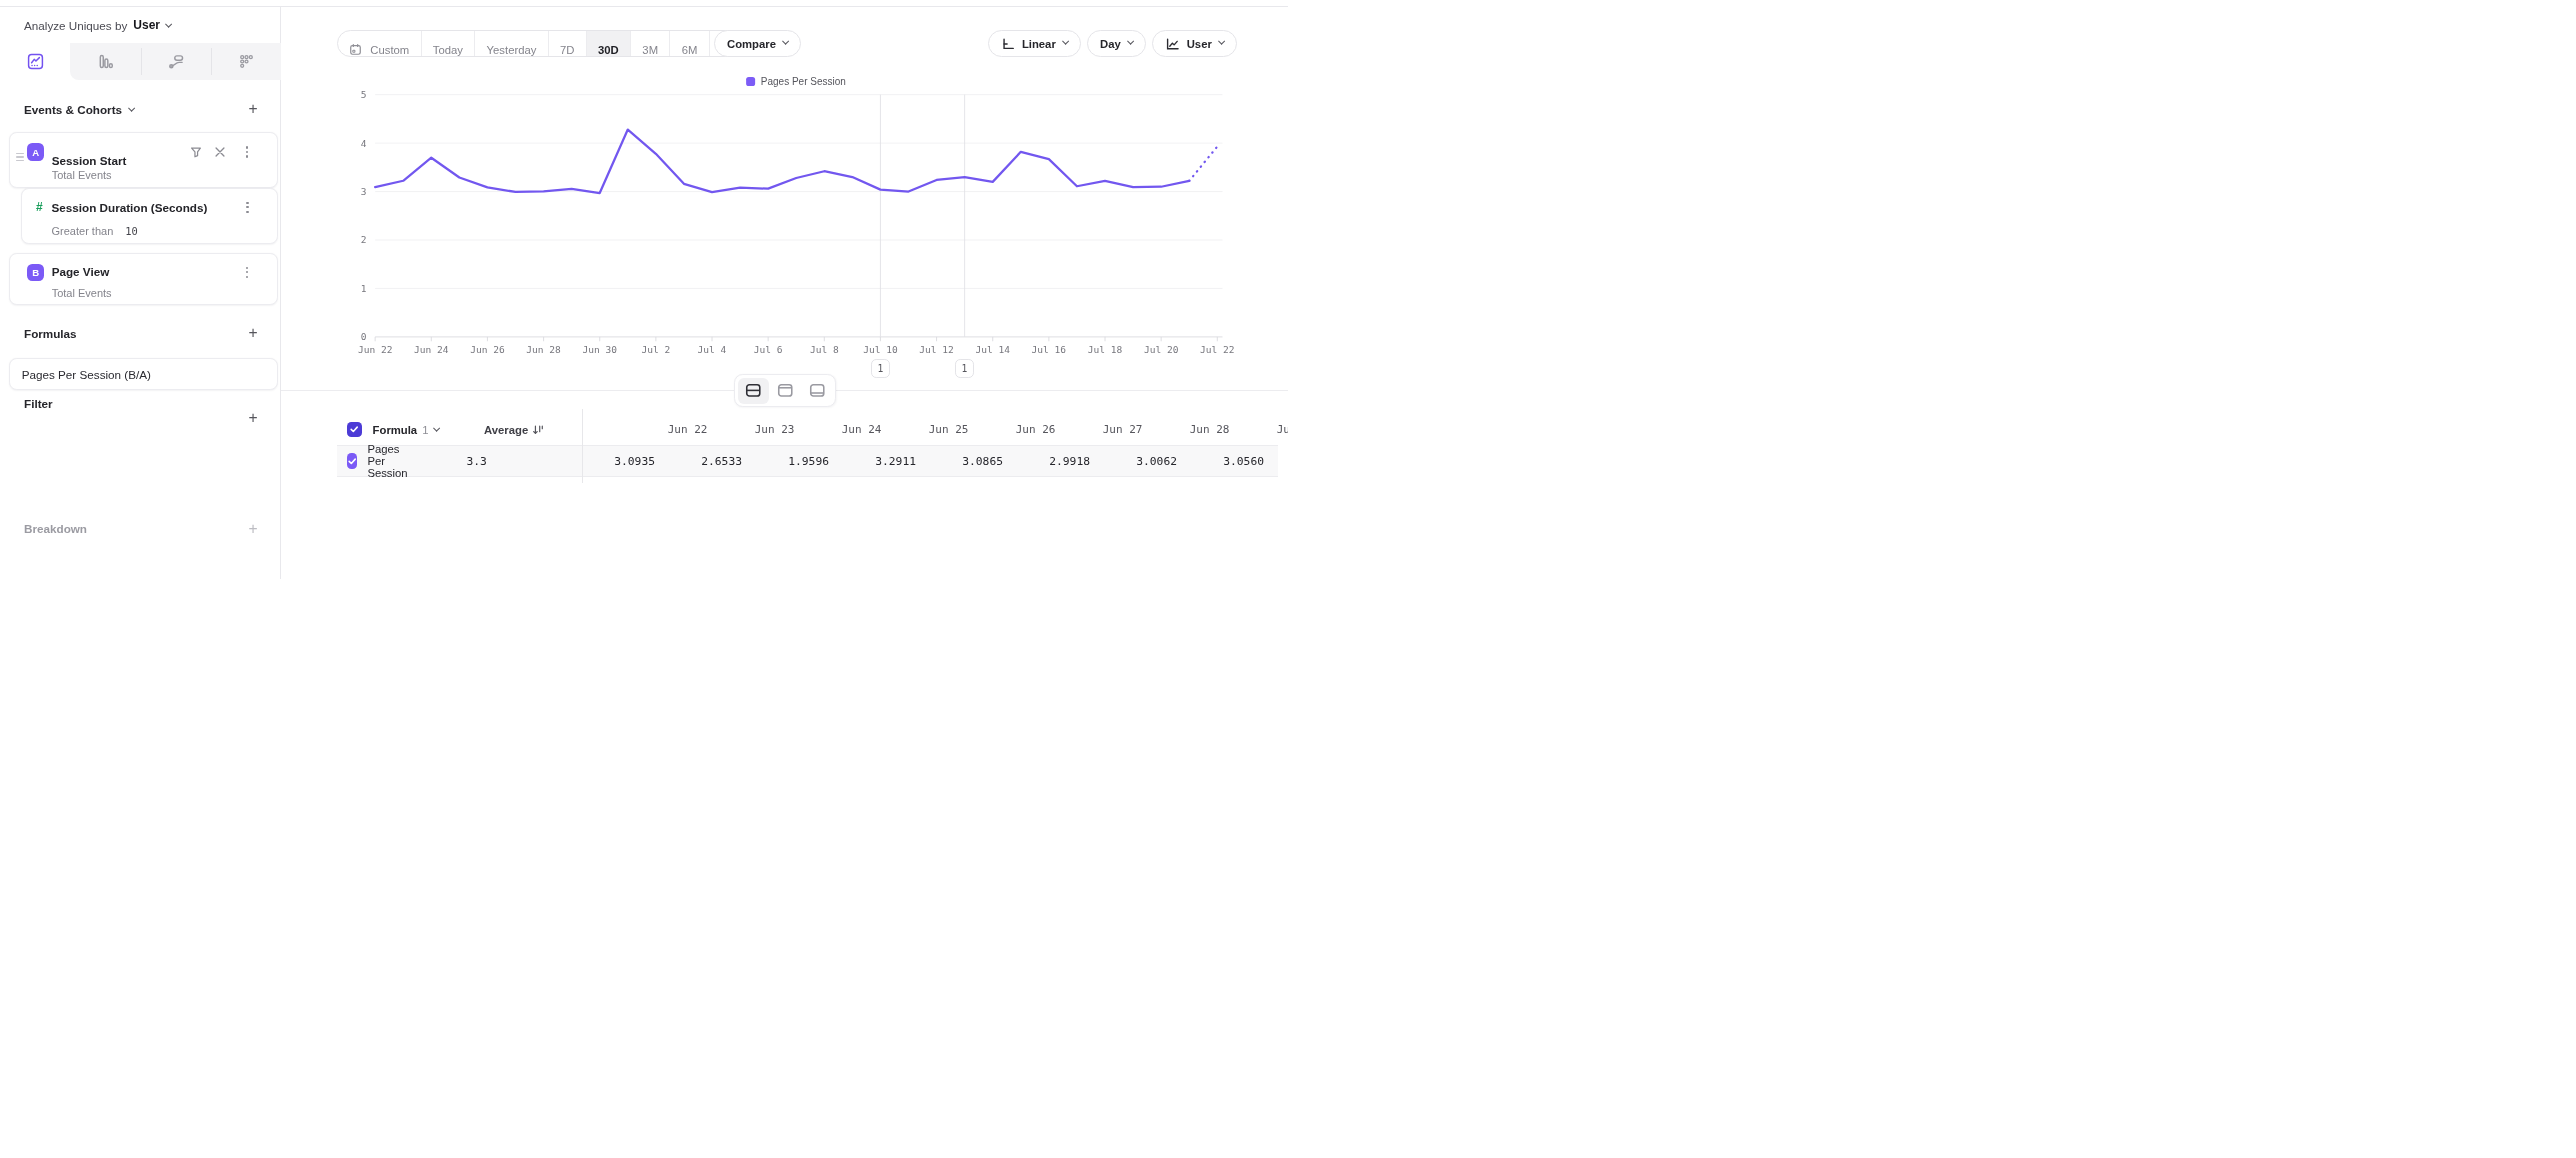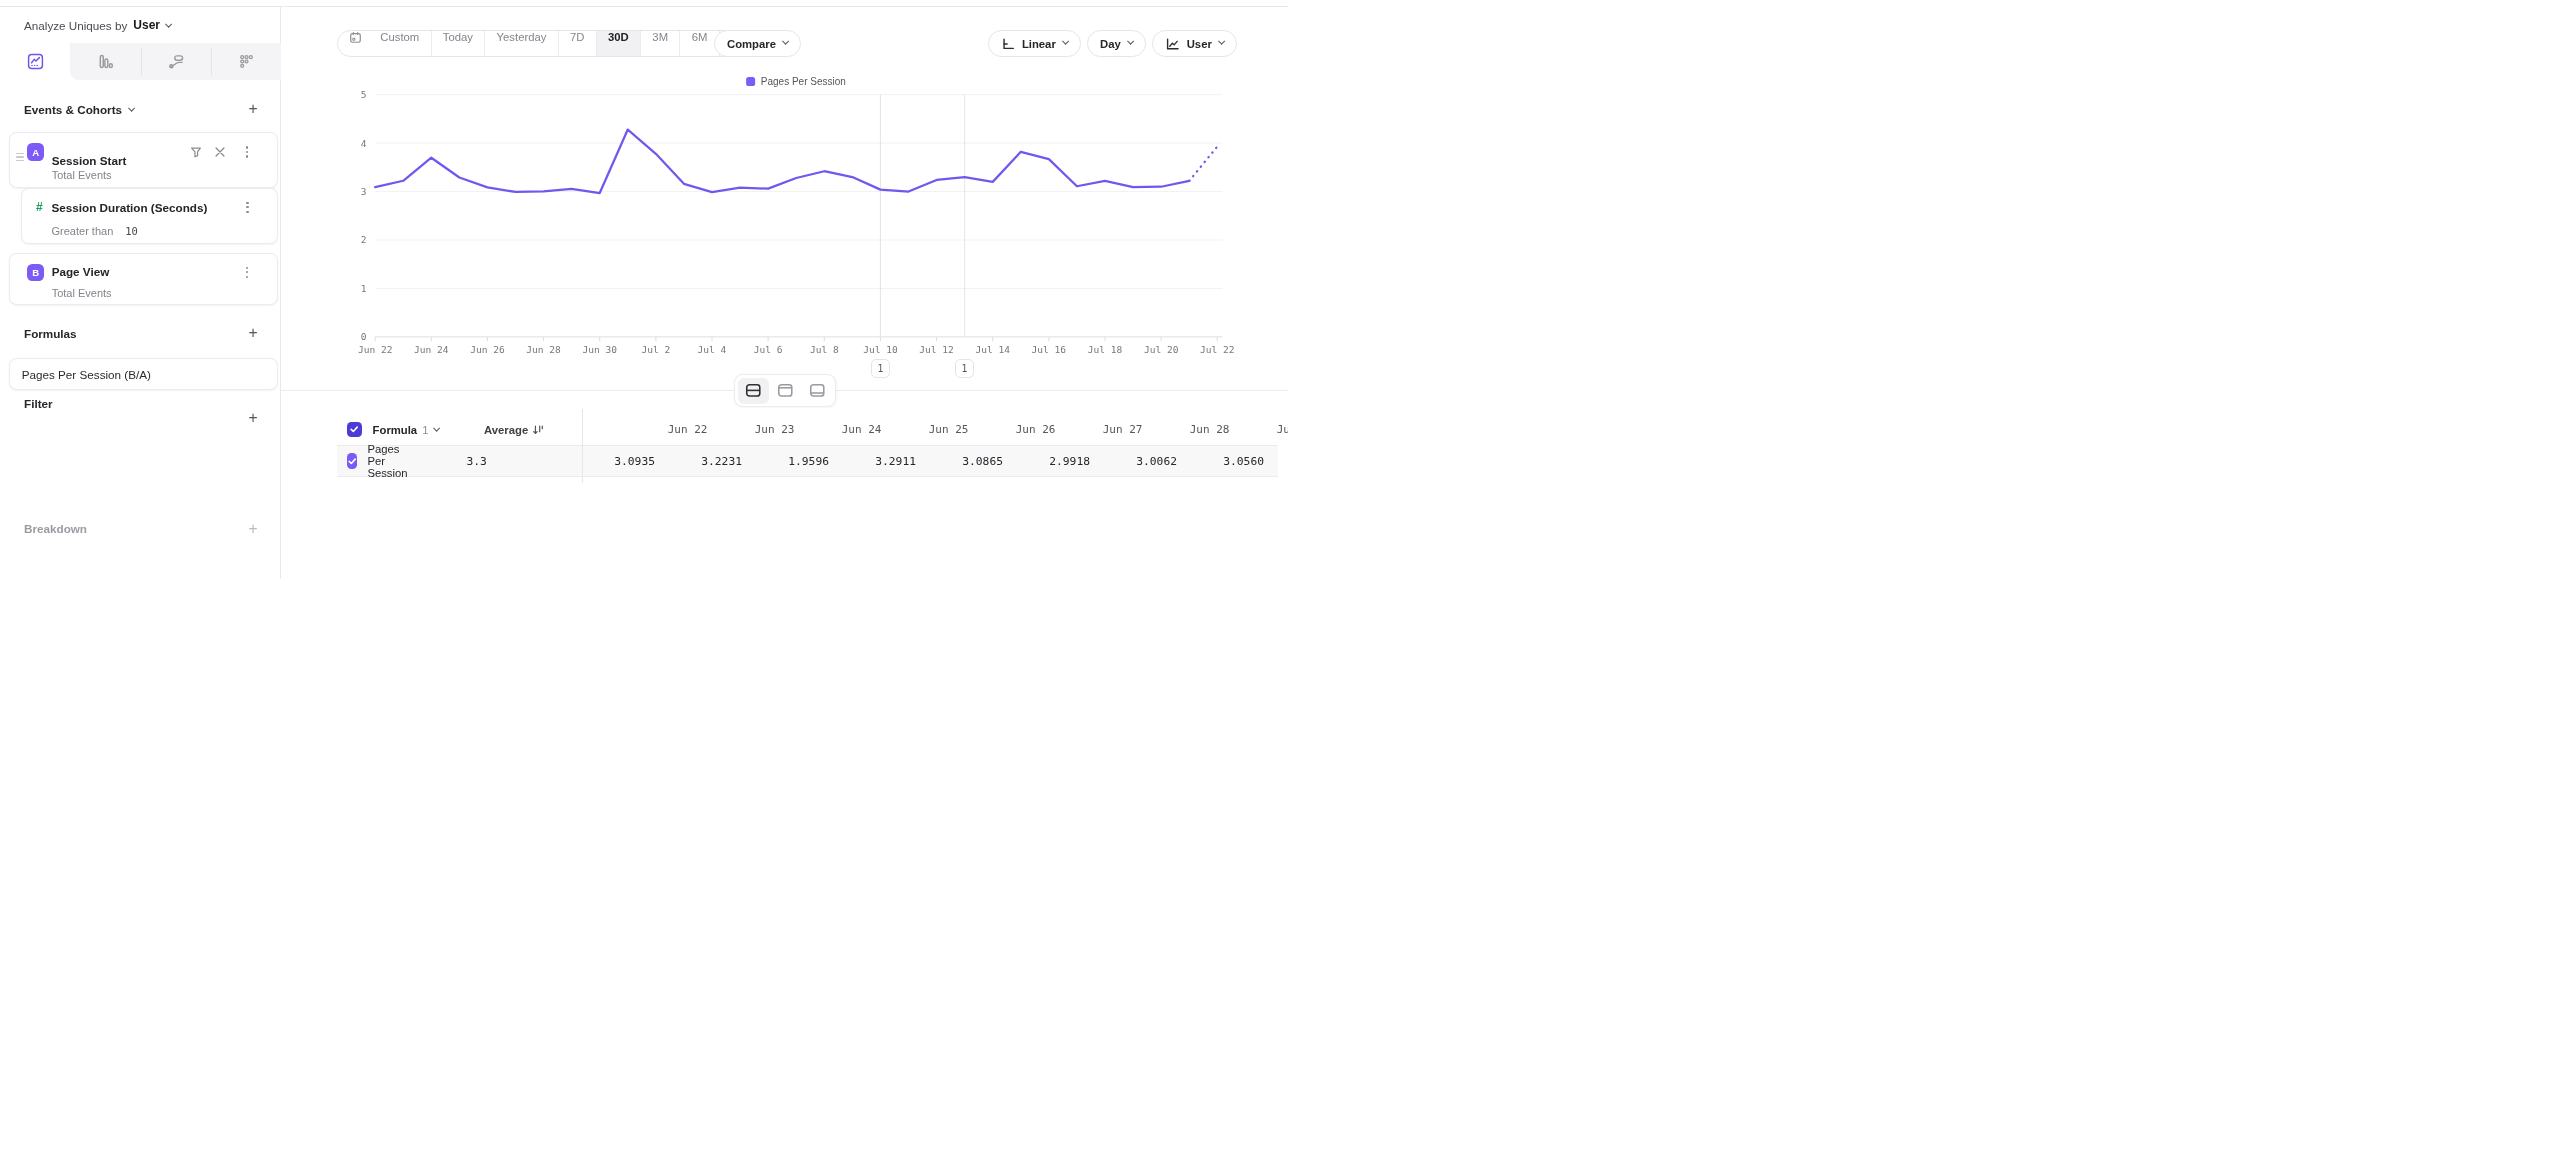--- a/index.html
+++ b/index.html
@@ -33,21 +33,21 @@
   .kebab i { width:2.3px; height:2.3px; border-radius:50%; background:#8b8b92; }
   .grip { position:absolute; left:6px; width:8.7px; display:flex; flex-direction:column; gap:2.2px; cursor:grab; }
   .grip i { height:1.3px; background:#c9c9cf; border-radius:0.9px; }
   .hash { position:absolute; left:14px; font-size:12px; font-weight:bold; color:#1a9e5c; }
   .aa { position:absolute; left:12px; font-size:11.3px; font-weight:bold; color:#1a9e5c; }
 
   
   .main { position:absolute; left:281px; top:7px; width:1007px; height:572px; }
   .toolbar-left { position:absolute; left:56px; top:23.4px; height:27px; display:flex; align-items:stretch; }
   .segmented { display:flex; align-items:stretch; border:0.9px solid #e5e5e9; border-radius:14.8px; overflow:hidden; background:#fff; }
-  .seg-item { display:flex; align-items:flex-start; gap:18px; padding:0 11.3px; font-size:11.3px; color:#84848c; border-right:0.9px solid #ececef; cursor:pointer; white-space:nowrap; }
+  .seg-item { display:flex; align-items:flex-end; gap:8px; padding:0 11.3px; font-size:11.3px; color:#84848c; border-right:0.9px solid #ececef; cursor:pointer; white-space:nowrap; }
   .seg-item:last-child { border-right:none; }
   .seg-item.active { background:#f1f1f3; color:#1f1f24; font-weight:600; }
   .btn { display:flex; align-items:center; gap:7px; padding:0 12px; height:27px; border:0.9px solid #e5e5e9; border-radius:14.8px; background:#fff; font-size:11.3px; font-weight:600; color:#26262b; cursor:pointer; white-space:nowrap; }
   .compare-btn { position:absolute; left:433px; top:23.4px; }
   .toolbar-right { position:absolute; right:51px; top:23.4px; display:flex; gap:6px; }
   .btn .chev { color:#55555c; margin-top:-1.7px; }
 
   .legend { position:absolute; left:515px; top:69px; transform:translateX(-50%); display:flex; align-items:center; gap:6px; font-size:10px; color:#55555c; white-space:nowrap; }
   .legend-swatch { width:8.7px; height:8.7px; border-radius:2.6px; background:#7c5cf6; }
 
@@ -400,21 +400,21 @@
               </svg>
           </div>
           <span class="row-name">Pages Per Session</span>
         </div>
         <div class="cell-avg">
             <span class="avg-val">3.3</span>
           </div>
         <div class="cell-gap"></div>
         <div id="row-cols" style="display:flex">
             <div class="cell-date">3.0935</div>
-            <div class="cell-date">3.2231</div>
+            <div class="cell-date">2.6533</div>
             <div class="cell-date">1.9596</div>
             <div class="cell-date">3.2911</div>
             <div class="cell-date">3.0865</div>
             <div class="cell-date">2.9918</div>
             <div class="cell-date">3.0062</div>
             <div class="cell-date">3.0560</div>
           </div>
       </div>
     </div>
   </div>

